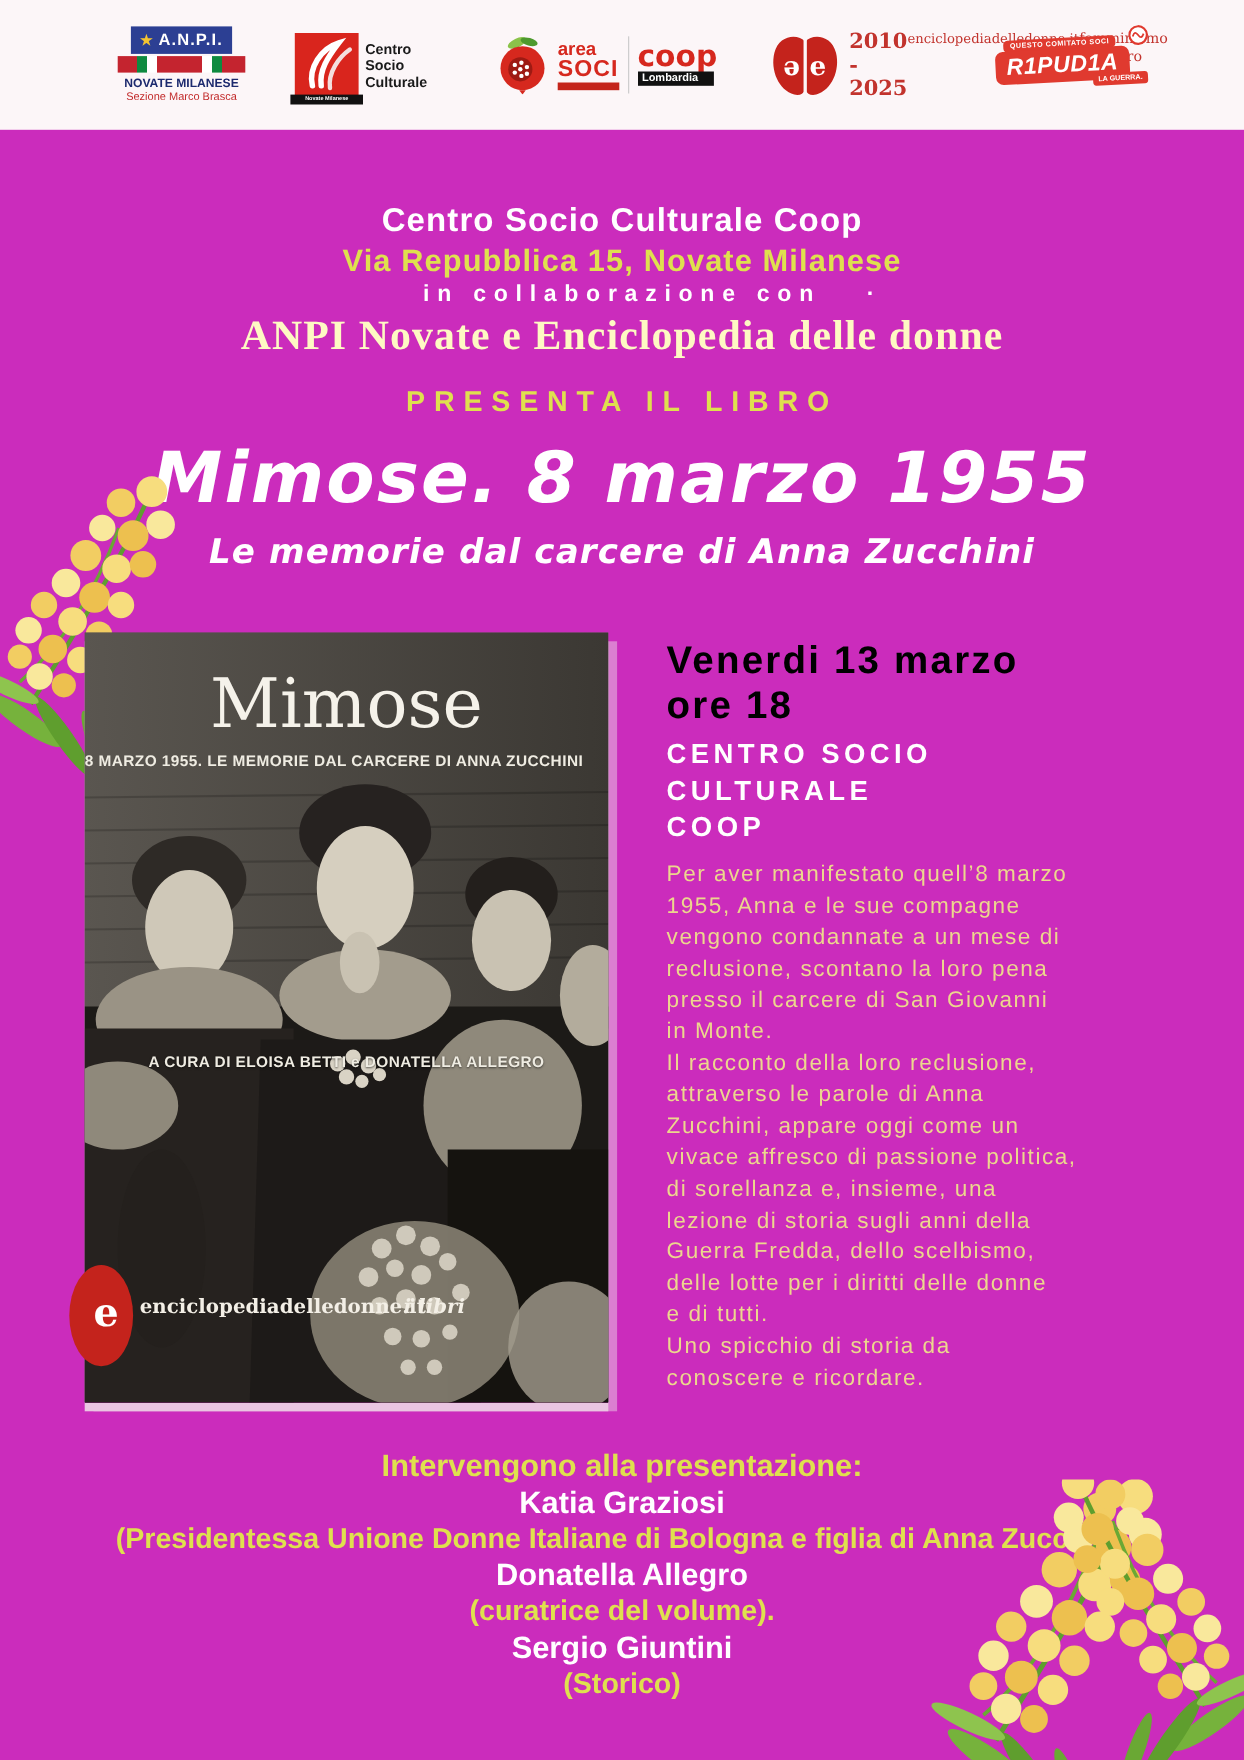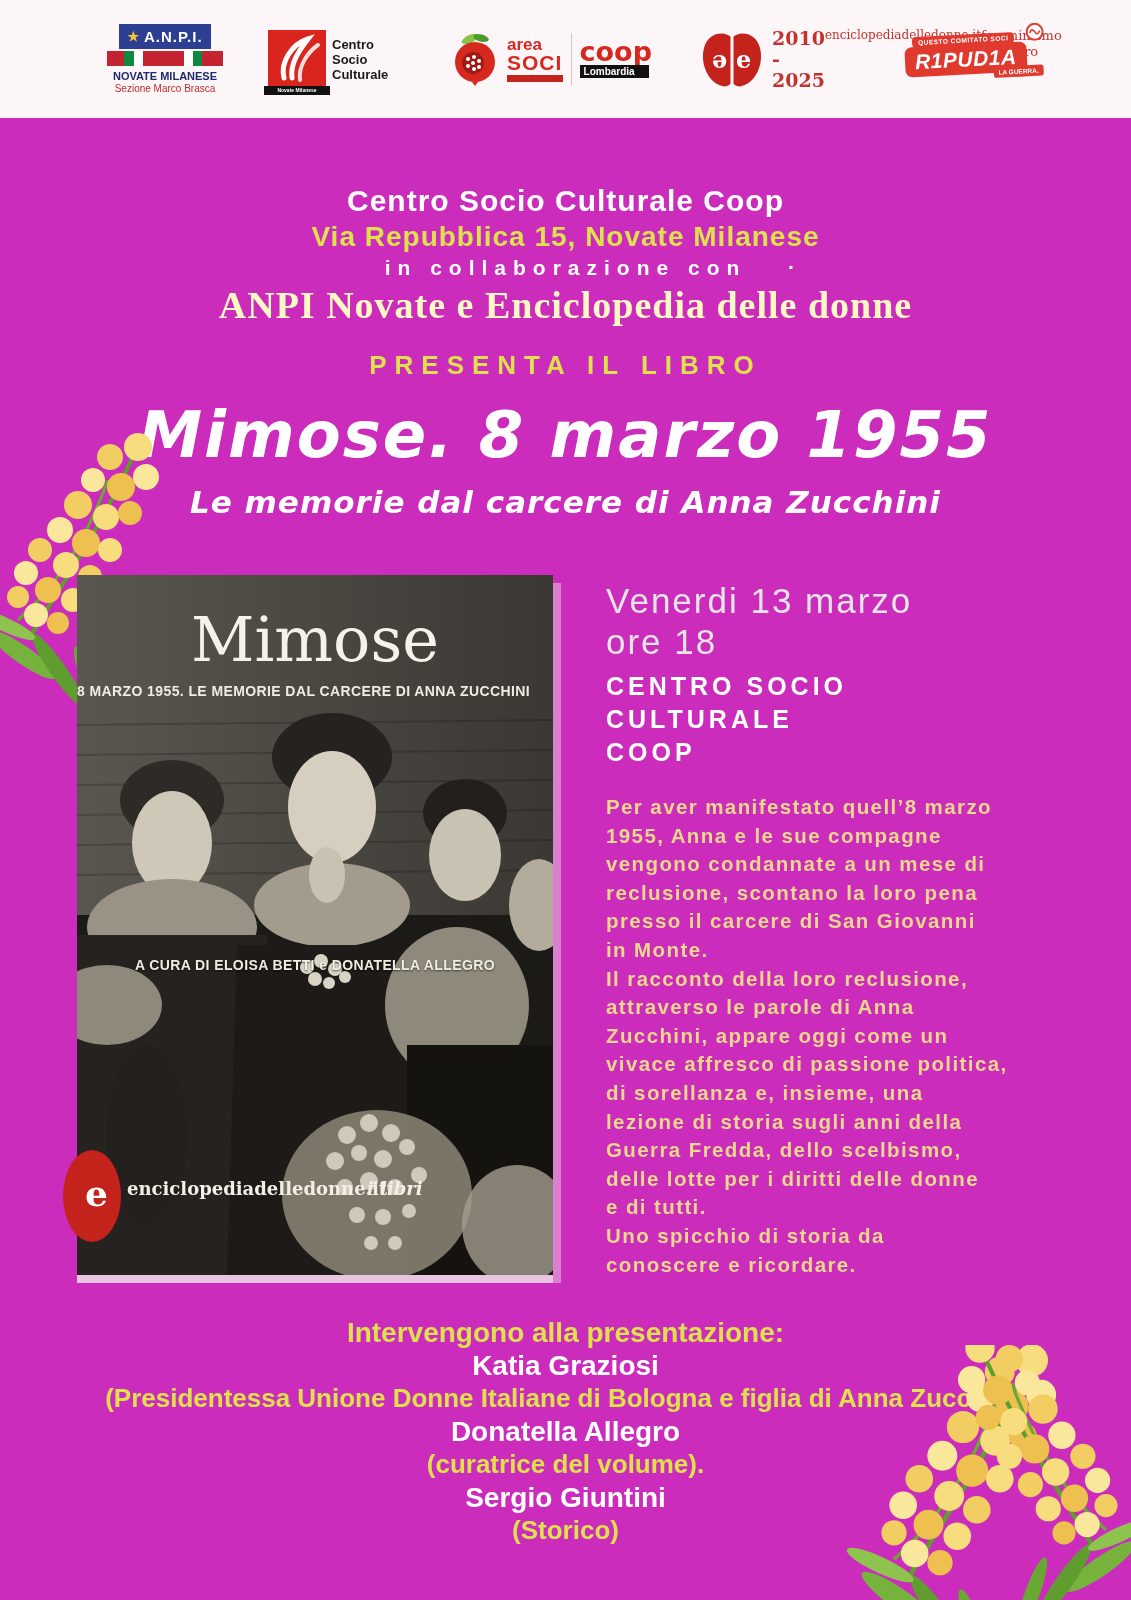--- a/index.html
+++ b/index.html
@@ -75,23 +75,23 @@
     font-size:14px;font-weight:bold;letter-spacing:.4px;}
   .cover-credits{position:absolute;top:382px;left:0;width:100%;text-align:center;color:#efece2;
     font-size:14px;font-weight:bold;letter-spacing:.4px;text-shadow:0 1px 2px rgba(0,0,0,.6);}
   .cover-pub{position:absolute;top:575px;left:0;width:100%;height:95px;}
   .pub-ellipse{position:absolute;left:-14px;top:0;width:58px;height:92px;border-radius:50%;background:#c4231c;}
   .pub-e{position:absolute;left:8px;top:22px;color:#fff;font-family:"DejaVu Serif",serif;font-weight:bold;font-size:36px;}
   .pub-site{position:absolute;left:50px;top:28px;color:#f3efe6;font-family:"DejaVu Serif",serif;font-weight:bold;font-size:18px;}
   .pub-suffix{position:absolute;left:290px;top:28px;color:#f3efe6;font-family:"DejaVu Serif",serif;font-weight:bold;font-style:italic;font-size:18px;}
   
   .event-col{position:absolute;left:606px;top:580px;width:505px;}
-  .event-date{color:#e5e5e5;font-weight:normal;font-size:35px;line-height:41px;letter-spacing:2px;}
+  .event-date{color:#000000;font-weight:bold;font-size:35px;line-height:41px;letter-spacing:2px;}
   .event-venue{color:#fff;font-weight:bold;font-size:25px;line-height:33px;letter-spacing:4px;margin-top:8px;}
-  .event-desc{margin-top:24px;color:#ecd78d;font-weight:bold;font-size:20.5px;line-height:28.6px;letter-spacing:1.4px;white-space:pre;}
+  .event-desc{margin-top:12px;color:#ecd78d;font-weight:normal;font-size:20.5px;line-height:28.6px;letter-spacing:1.4px;white-space:pre;}
   
   .speakers{position:absolute;left:0;top:1316px;width:1131px;text-align:center;font-weight:bold;}
   .speakers-intro{color:#dfe04e;font-size:28px;line-height:33px;}
   .speaker-name{color:#fff;font-size:28px;line-height:33px;}
   .speaker-role{color:#dfe04e;font-size:26px;line-height:33px;}
   
   .mimosa{position:absolute;pointer-events:none;}
   .mimosa-tl{left:-22px;top:425px;}
   .mimosa-br{left:838px;top:1345px;}
 </style>

